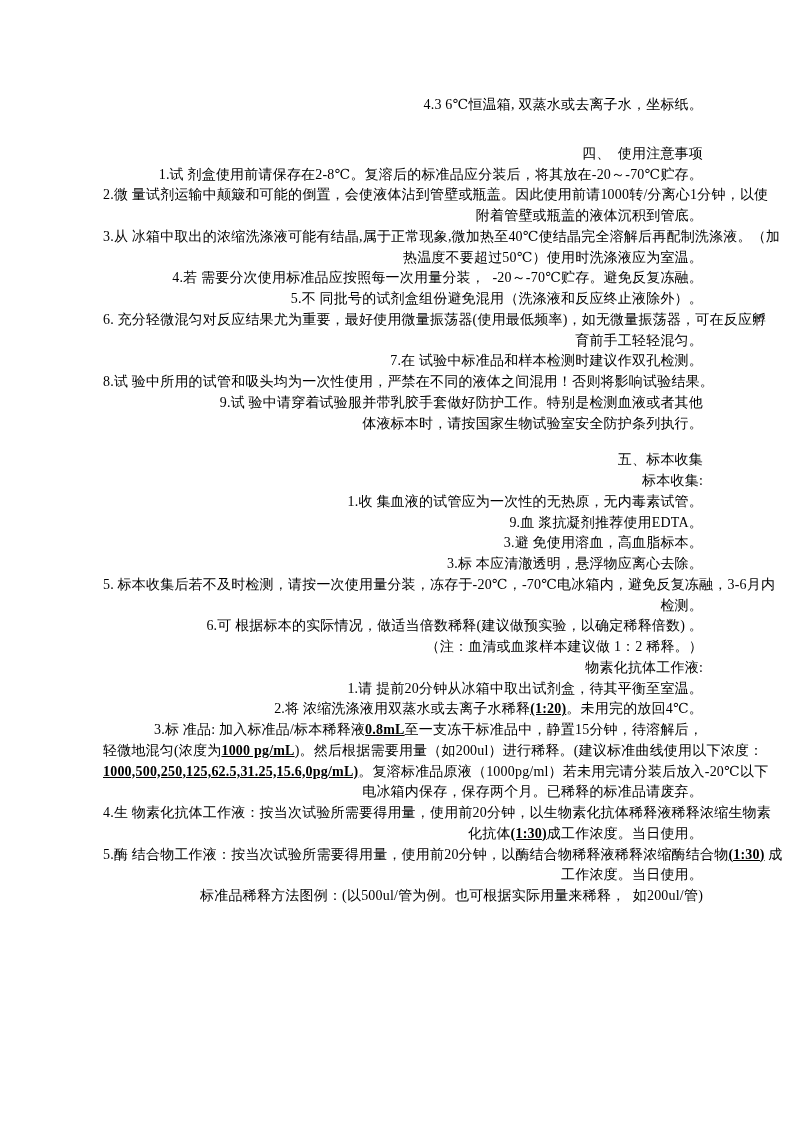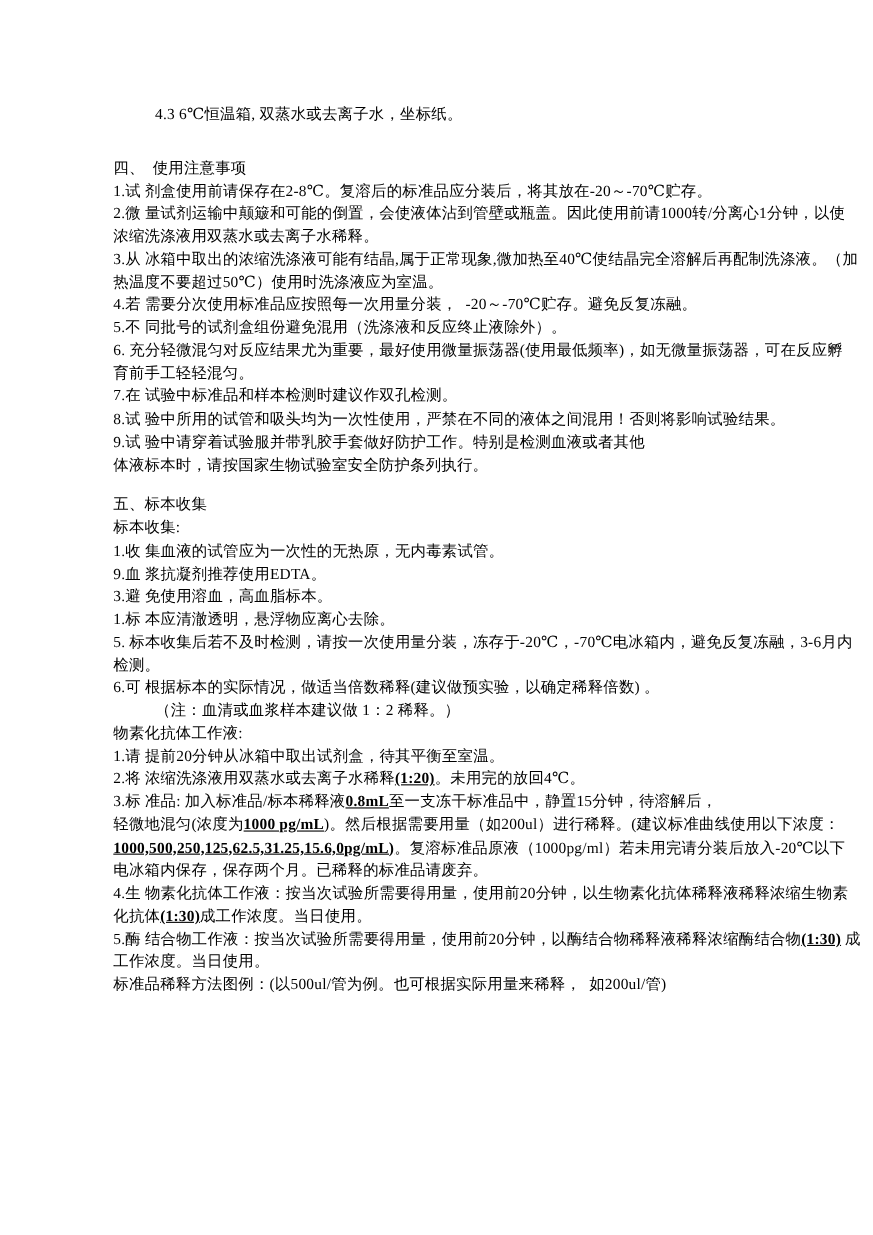--- a/index.html
+++ b/index.html
@@ -8,20 +8,21 @@
     background: #ffffff;
   }
   .page {
     position: relative;
     width: 794px;
     height: 1123px;
     background: #ffffff;
     color: #000000;
     font-family: "Liberation Serif", "DejaVu Serif", serif;
     overflow: hidden;
+    text-align: right;
   }
   .content {
     position: absolute;
     left: 103px;
     top: 95px;
     width: 600px;
   }
   .line {
     height: 20.75px;
     line-height: 20.75px;
@@ -47,38 +48,38 @@
 </head>
 <body>
 
 <div class="page">
   <div class="content">
       <div class="line indent"><span>4.3 6℃恒温箱, 双蒸水或去离子水，坐标纸。</span></div>
       <div class="line blank-large"></div>
       <div class="line"><span>四、  使用注意事项</span></div>
       <div class="line"><span>1.试 剂盒使用前请保存在2-8℃。复溶后的标准品应分装后，将其放在-20～-70℃贮存。</span></div>
       <div class="line"><span>2.微 量试剂运输中颠簸和可能的倒置，会使液体沾到管壁或瓶盖。因此使用前请1000转/分离心1分钟，以使</span></div>
-      <div class="line"><span>浓缩洗涤液用双蒸水或去离子水稀释。</span></div>
+      <div class="line"><span>附着管壁或瓶盖的液体沉积到管底。</span></div>
       <div class="line"><span>3.从 冰箱中取出的浓缩洗涤液可能有结晶,属于正常现象,微加热至40℃使结晶完全溶解后再配制洗涤液。（加</span></div>
       <div class="line"><span>热温度不要超过50℃）使用时洗涤液应为室温。</span></div>
       <div class="line"><span>4.若 需要分次使用标准品应按照每一次用量分装，  -20～-70℃贮存。避免反复冻融。</span></div>
       <div class="line"><span>5.不 同批号的试剂盒组份避免混用（洗涤液和反应终止液除外）。</span></div>
       <div class="line"><span>6. 充分轻微混匀对反应结果尤为重要，最好使用微量振荡器(使用最低频率)，如无微量振荡器，可在反应孵</span></div>
       <div class="line"><span>育前手工轻轻混匀。</span></div>
       <div class="line"><span>7.在 试验中标准品和样本检测时建议作双孔检测。</span></div>
       <div class="line"><span>8.试 验中所用的试管和吸头均为一次性使用，严禁在不同的液体之间混用！否则将影响试验结果。</span></div>
       <div class="line"><span>9.试 验中请穿着试验服并带乳胶手套做好防护工作。特别是检测血液或者其他</span></div>
       <div class="line"><span>体液标本时，请按国家生物试验室安全防护条列执行。</span></div>
       <div class="line blank-small"></div>
       <div class="line"><span>五、标本收集</span></div>
       <div class="line"><span>标本收集:</span></div>
       <div class="line"><span>1.收 集血液的试管应为一次性的无热原，无内毒素试管。</span></div>
       <div class="line"><span>9.血 浆抗凝剂推荐使用EDTA。</span></div>
       <div class="line"><span>3.避 免使用溶血，高血脂标本。</span></div>
-      <div class="line"><span>1.标 本应清澈透明，悬浮物应离心去除。</span></div>
+      <div class="line"><span>3.标 本应清澈透明，悬浮物应离心去除。</span></div>
       <div class="line"><span>5. 标本收集后若不及时检测，请按一次使用量分装，冻存于-20℃，-70℃电冰箱内，避免反复冻融，3-6月内</span></div>
       <div class="line"><span>检测。</span></div>
       <div class="line"><span>6.可 根据标本的实际情况，做适当倍数稀释(建议做预实验，以确定稀释倍数) 。</span></div>
       <div class="line indent"><span>（注：血清或血浆样本建议做 1：2 稀释。）</span></div>
       <div class="line"><span>物素化抗体工作液:</span></div>
       <div class="line"><span>1.请 提前20分钟从冰箱中取出试剂盒，待其平衡至室温。</span></div>
       <div class="line"><span>2.将 浓缩洗涤液用双蒸水或去离子水稀释</span><span class="bu">(1:20)</span><span>。未用完的放回4℃。</span></div>
       <div class="line"><span>3.标 准品: 加入标准品/标本稀释液</span><span class="bu">0.8mL</span><span>至一支冻干标准品中，静置15分钟，待溶解后，</span></div>
       <div class="line"><span>轻微地混匀(浓度为</span><span class="bu">1000 pg/mL</span><span>)。然后根据需要用量（如200ul）进行稀释。(建议标准曲线使用以下浓度：</span></div>
       <div class="line"><span class="bu">1000,500,250,125,62.5,31.25,15.6,0pg/mL)</span><span>。复溶标准品原液（1000pg/ml）若未用完请分装后放入-20℃以下</span></div>

